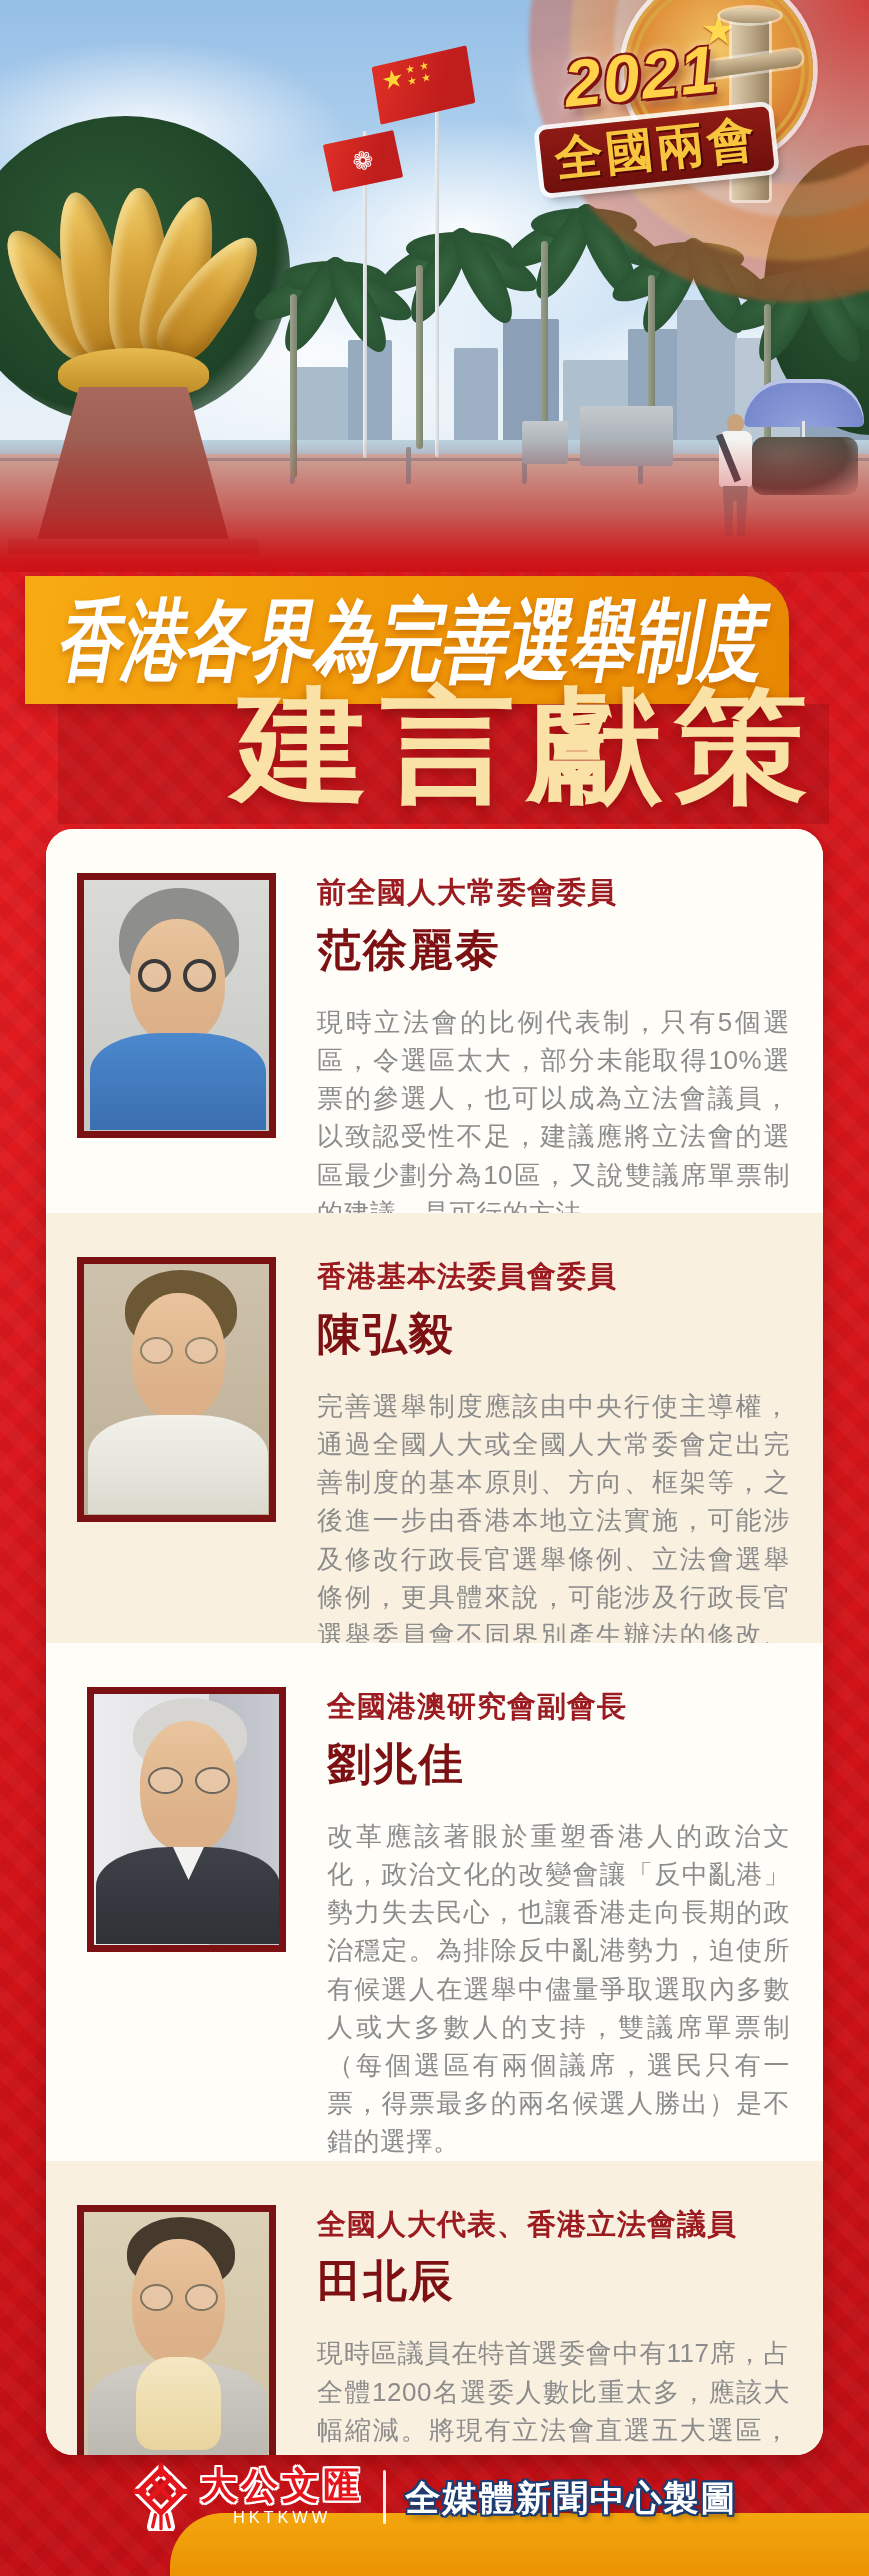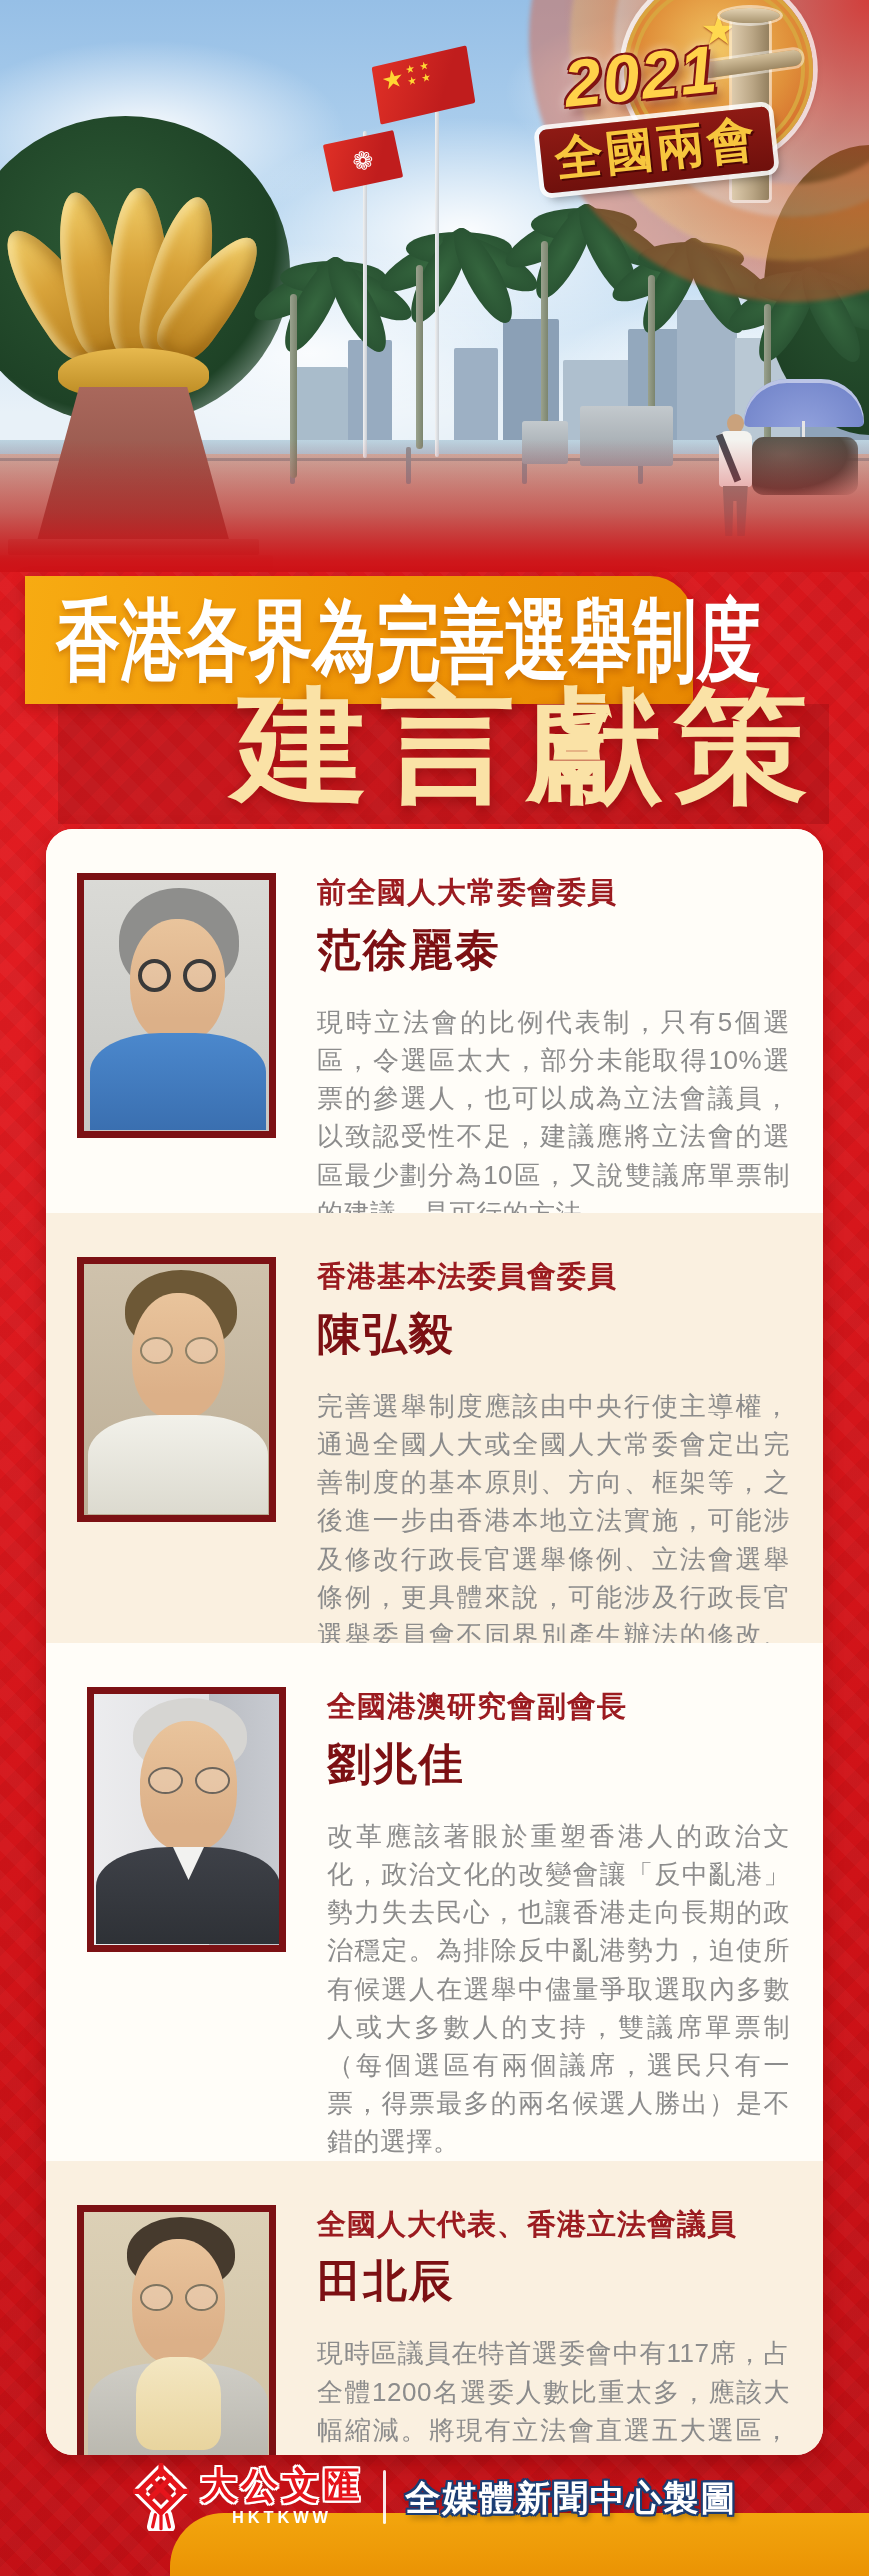--- a/index.html
+++ b/index.html
@@ -90,23 +90,23 @@
            box-shadow:0 0 0 2.9px rgba(255,255,255,.45); }
   .y2021{ position:absolute; left:33px; top:43px; font-size:66px; line-height:1; font-weight:900; font-style:italic; color:#ffd24a;
           transform:rotate(-6deg); letter-spacing:1.9px;
           text-shadow:2.9px 2.9px 0 #801312, -1.9px -1.9px 0 #801312, 1.9px -1.9px 0 #801312, -1.9px 1.9px 0 #801312, 0 0 11.6px rgba(255,255,255,.8), 4.8px 7.7px 9.7px rgba(90,10,5,.5); }
   .event-box{ position:absolute; left:9.7px; top:118px; transform:rotate(-6deg);
           background:linear-gradient(180deg,#8e1a14 0%,#6f100c 100%); color:#f7c63e;
           font-size:48px; line-height:1.15; font-weight:900; letter-spacing:2.9px; padding:2.9px 13.5px 5.8px; border-radius:7.7px;
           box-shadow:0 0 0 4.8px rgba(255,255,255,.85), 3.9px 6.8px 9.7px rgba(0,0,0,.35);
           text-shadow:1.9px 1.9px 0 #4e0705; white-space:nowrap; }
   
-  .bar{ position:absolute; left:25px; top:576px; width:668px; height:128px; z-index:6;
+  .bar{ position:absolute; left:25px; top:576px; width:764px; height:128px; z-index:6;
         background:linear-gradient(100deg,#f7ab12 0%,#ef9406 55%,#e88802 100%);
-        border-radius:0 43px 0 0; box-shadow:0 5.8px 13.5px rgba(120,10,5,.35); }
+        border-radius:0 43px 0 0; box-shadow:0 5.8px 13.5px rgba(120,10,5,.35);font-style:italic; }
   .bar-text{ display:inline-block; white-space:nowrap; font-size:89px; line-height:128px; font-weight:800; color:#ffffff;
         padding-left:43px; transform:scaleX(.72); transform-origin:left center;
         text-shadow:0 3.9px 7.7px rgba(150,60,0,.35); }
   .deep-panel{ position:absolute; left:58px; top:704px; width:771px; height:120px; background:rgba(90,0,8,.18); z-index:4; }
   .slogan{ position:absolute; right:50px; top:677px; z-index:6; font-size:124px; line-height:1.12; font-weight:900;
         color:#fae2a6; letter-spacing:11.6px; white-space:nowrap; transform:scaleX(1.08); transform-origin:right top;
         text-shadow:0 4.8px 11.6px rgba(100,0,0,.4); }
   
   .card{ position:absolute; left:46px; top:829px; width:777px; height:1626px; border-radius:27px; overflow:hidden;
          background:#fffdf8; box-shadow:0 7.7px 19.3px rgba(90,0,5,.35); display:flex; flex-direction:column; z-index:7; }
@@ -155,21 +155,21 @@
   .p4 .torso{ left:3.9px; top:151px; width:180px; height:99px; background:linear-gradient(180deg,#cfcdc6,#b9b7ae); }
   .p4 .scarf{ position:absolute; left:52px; top:145px; width:85px; height:93px; background:linear-gradient(180deg,#f4e7c2,#e8d49e); border-radius:40% 40% 20% 20%; }
   
   .orange-base{ position:absolute; left:170px; top:2513px; width:700px; height:63px;
         background:linear-gradient(180deg,#f3a60e 0%,#ea9304 100%); border-radius:54px 0 0 0; z-index:2; }
   .footer-logo{ position:absolute; left:0; top:2463px; width:870px; display:flex; align-items:center; justify-content:center; gap:19.3px; z-index:8; }
   .brand-block{ display:flex; align-items:center; gap:11.6px; }
   .brand-texts{ text-align:center; }
   .brand{ font-size:37px; font-weight:900; color:#e6141b; letter-spacing:3.9px; line-height:1;
         text-shadow:1.9px 0 0 #fff,-1.9px 0 0 #fff,0 1.9px 0 #fff,0 -1.9px 0 #fff,1.9px 1.9px 0 #fff,-1.9px -1.9px 0 #fff,1.9px -1.9px 0 #fff,-1.9px 1.9px 0 #fff; }
-  .brand-en{ font-size:16.4px; font-weight:700; color:#ffffff; letter-spacing:3.9px; margin-top:3.9px; }
+  .brand-en{ font-size:16.4px; font-weight:400; color:#ffffff; letter-spacing:3.9px; margin-top:3.9px; }
   .vline{ width:2.9px; height:54px; background:rgba(255,255,255,.9); border-radius:1.9px; }
   .credit{ font-size:35px; font-weight:900; color:#ffffff; letter-spacing:1.9px; line-height:1;
         text-shadow:1.9px 0 0 #1c3e74,-1.9px 0 0 #1c3e74,0 1.9px 0 #1c3e74,0 -1.9px 0 #1c3e74,1.9px 1.9px 0 #1c3e74,-1.9px -1.9px 0 #1c3e74,1.9px -1.9px 0 #1c3e74,-1.9px 1.9px 0 #1c3e74,2.9px 4.8px 6.8px rgba(0,0,0,.35); }
 </style>
 </head>
 <body>
 
 <div class="poster">
 
   <div class="photo">

